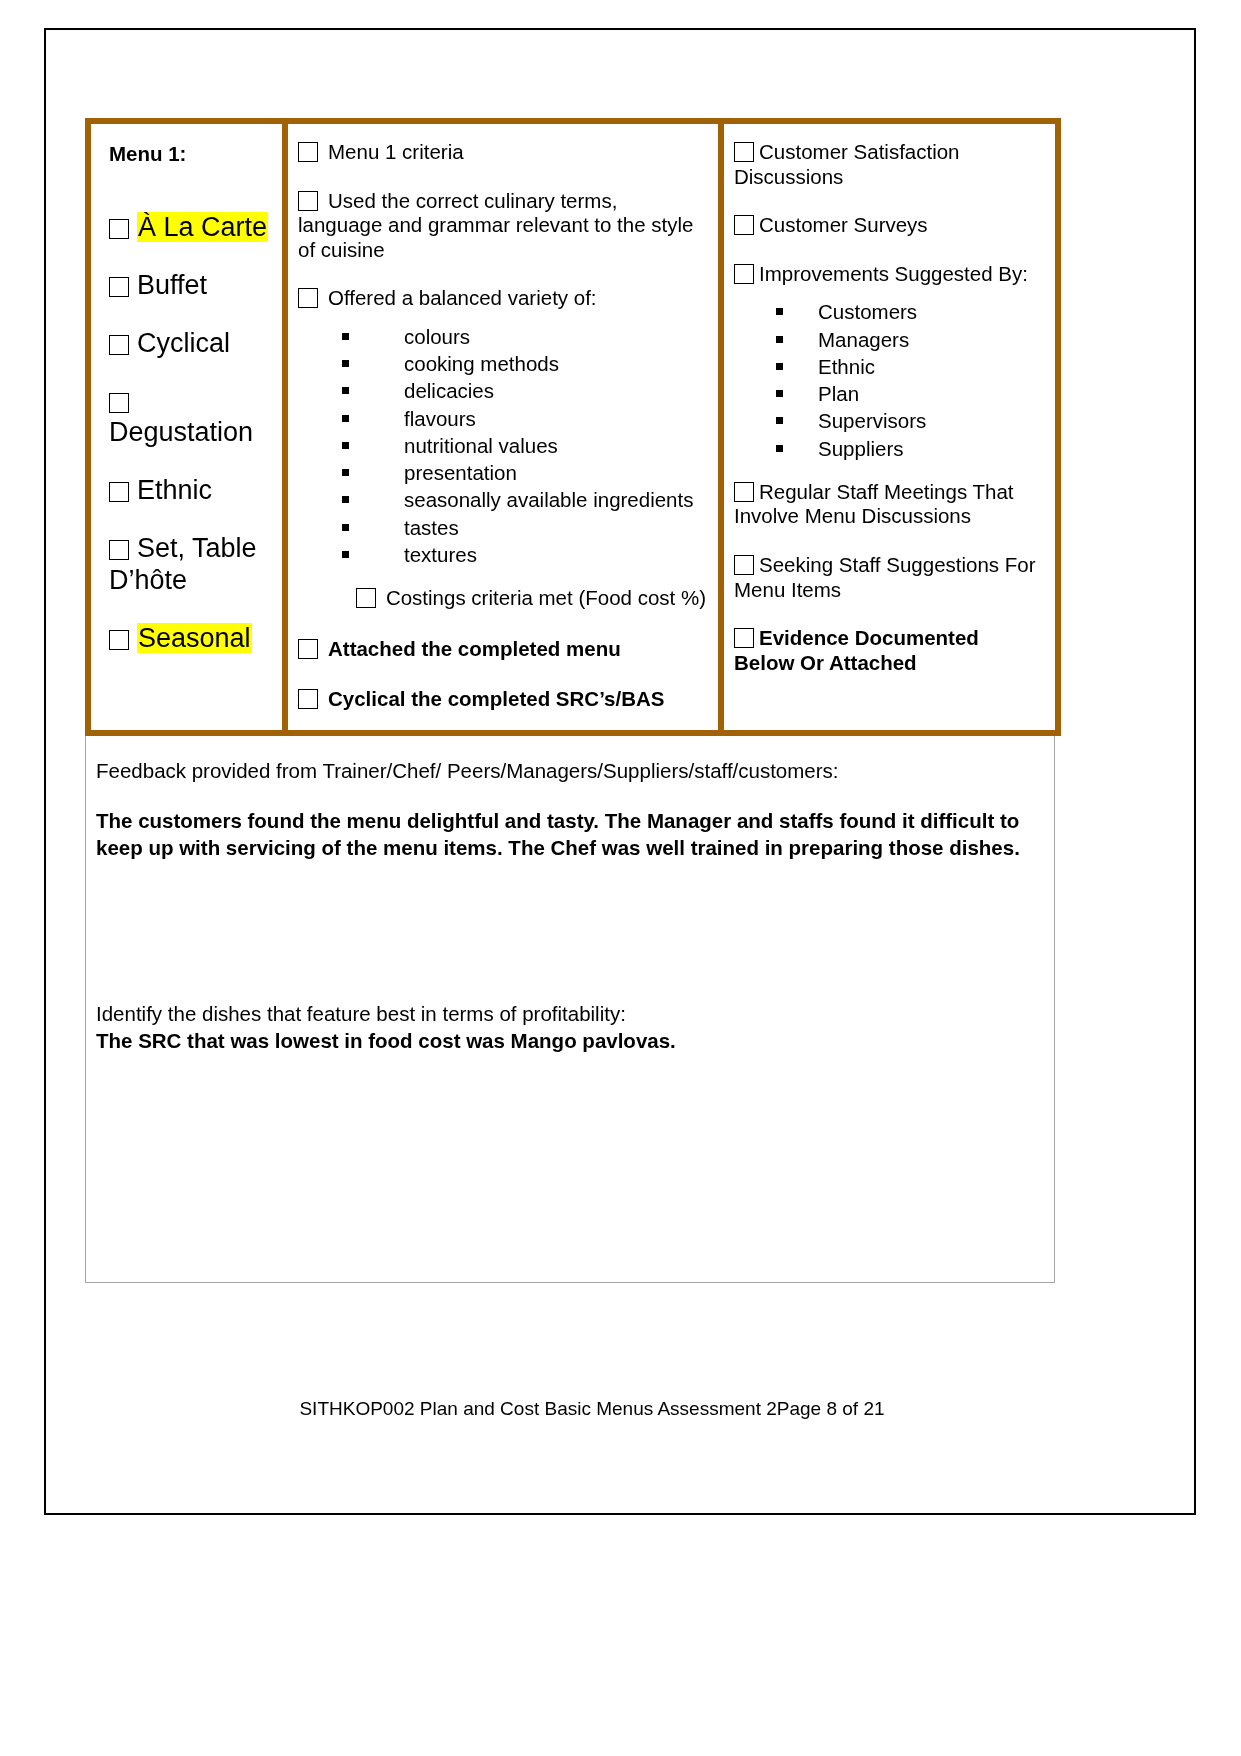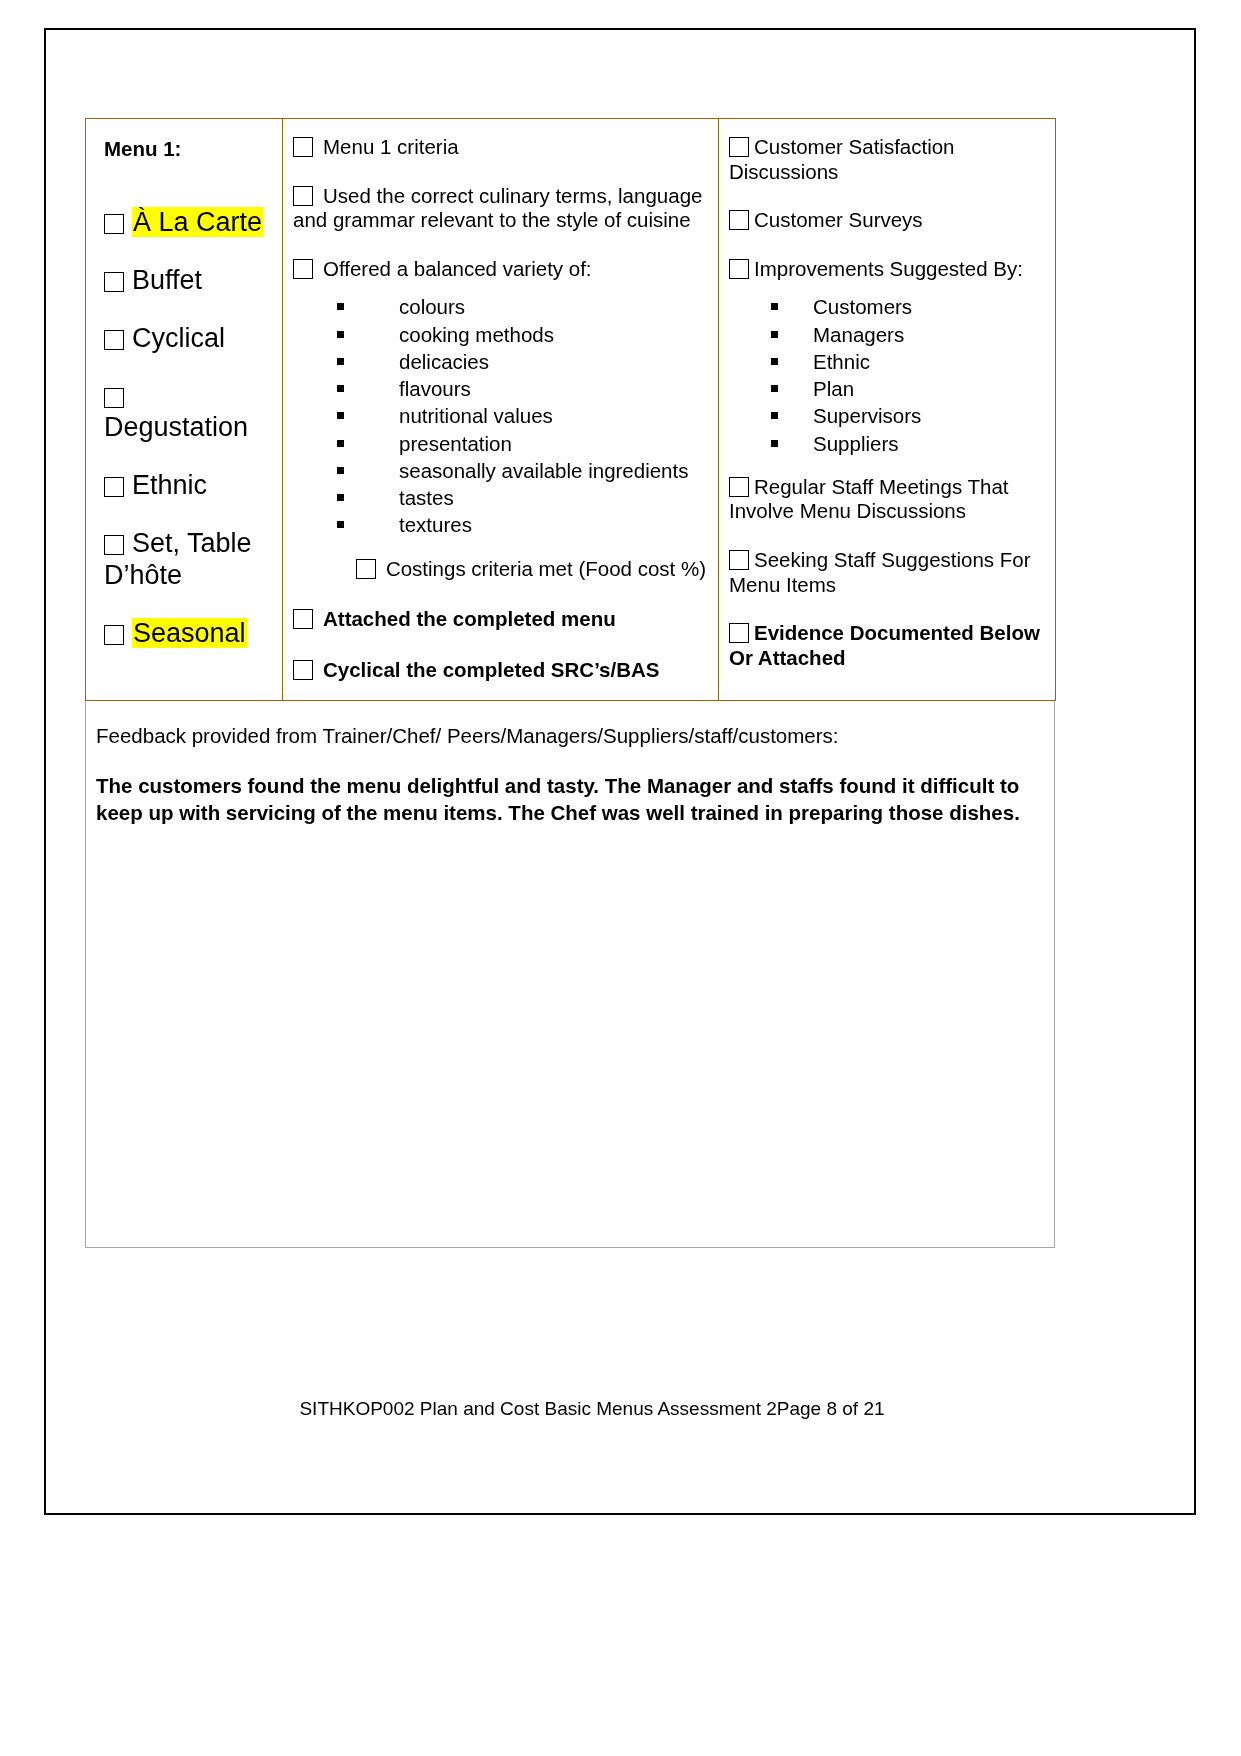--- a/index.html
+++ b/index.html
@@ -36,21 +36,21 @@
     width: 970px;
   }
 
   
   table.checklist {
     border-collapse: collapse;
     width: 970px;
     table-layout: fixed;
   }
   table.checklist > tbody > tr > td {
-    border: 1px solid #a16207;
+    border: 6px solid #a16207;
     vertical-align: top;
     padding: 16px 12px 18px 10px;
     box-sizing: border-box;
   }
   td.col-menu    { width: 197px; }
   td.col-criteria{ width: 436px; }
   td.col-feedback{ width: 337px; }
   .cbox {
     display: inline-block;
     width: 20px;
@@ -270,20 +270,24 @@
     </table>
 
     <div class="answer-box">
 
       <div class="q-label">Feedback provided from Trainer/Chef/ Peers/Managers/Suppliers/staff/customers:</div>
 
       <div class="ans">The customers found the menu delightful and tasty. The Manager and staffs found it difficult to keep up with servicing of the menu items. The Chef was well trained in preparing those dishes.</div>
 
       <div class="spacer-a"></div>
 
+      <div class="q2">
+        <div class="q-label">Identify the dishes that feature best in terms of profitability:</div>
+        <div class="ans">The SRC that was lowest in food cost was Mango pavlovas.</div>
+      </div>
 
     </div>
 
   </div>
 
   <div class="footer">
     <div class="left">SITHKOP002 Plan and Cost Basic Menus Assessment 2</div>
     <div class="right">Page 8 of 21</div>
   </div>
 

